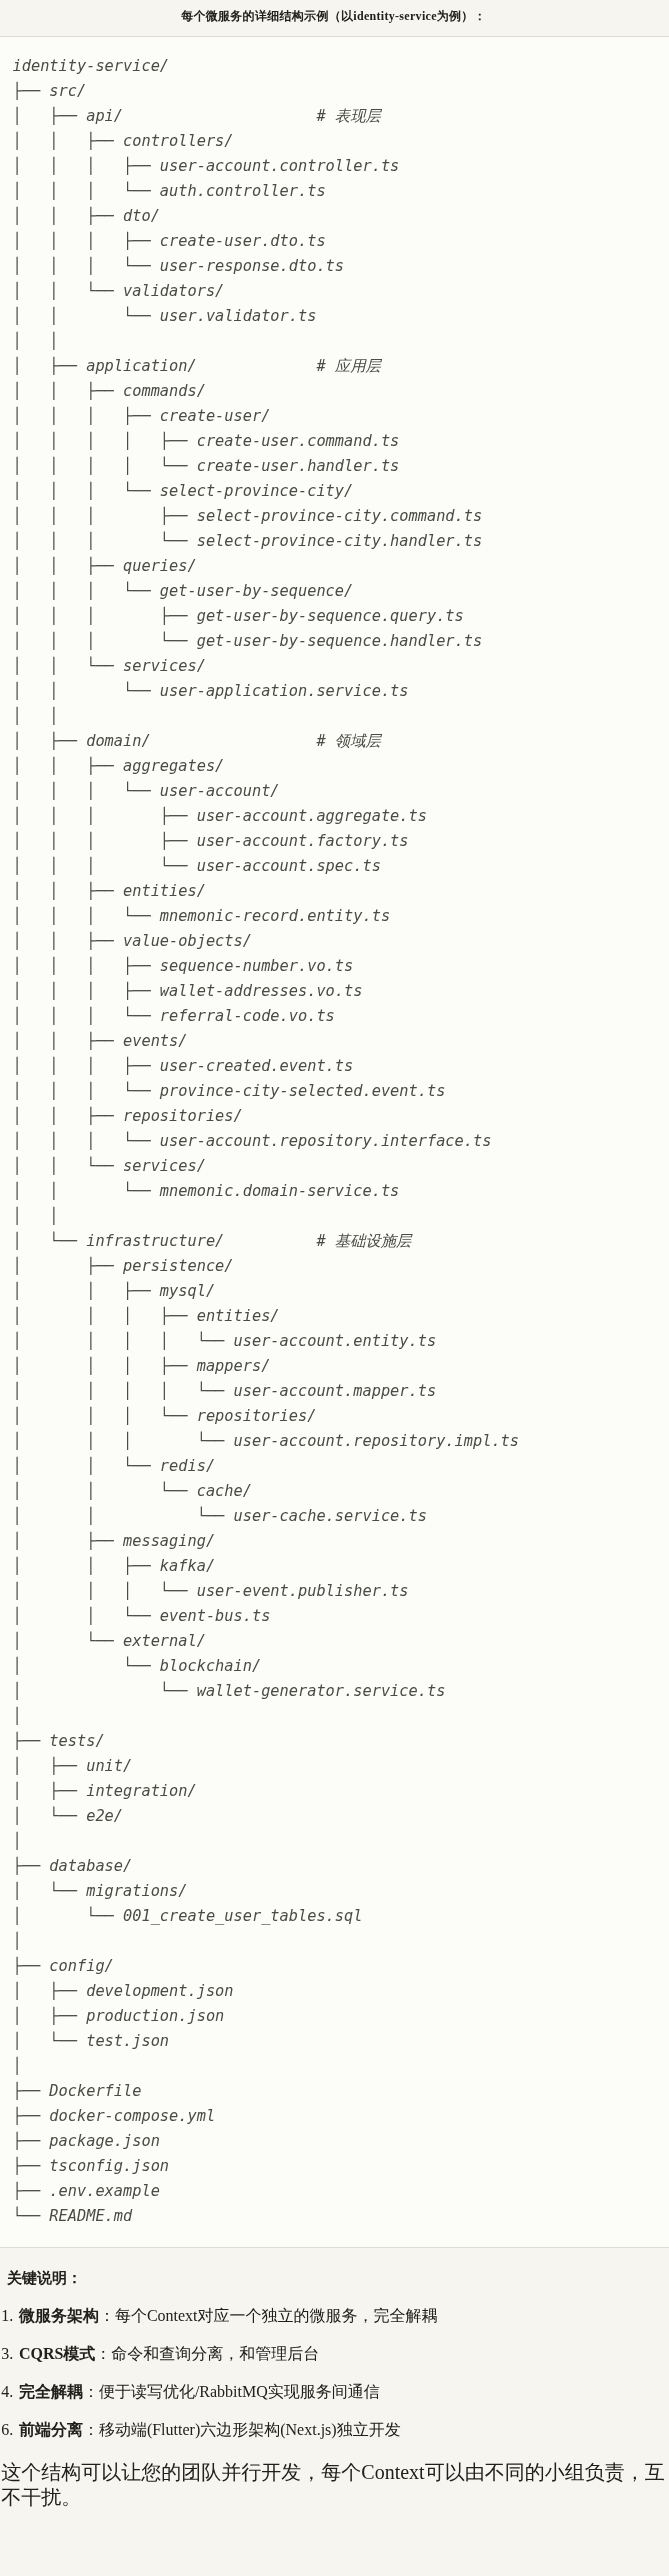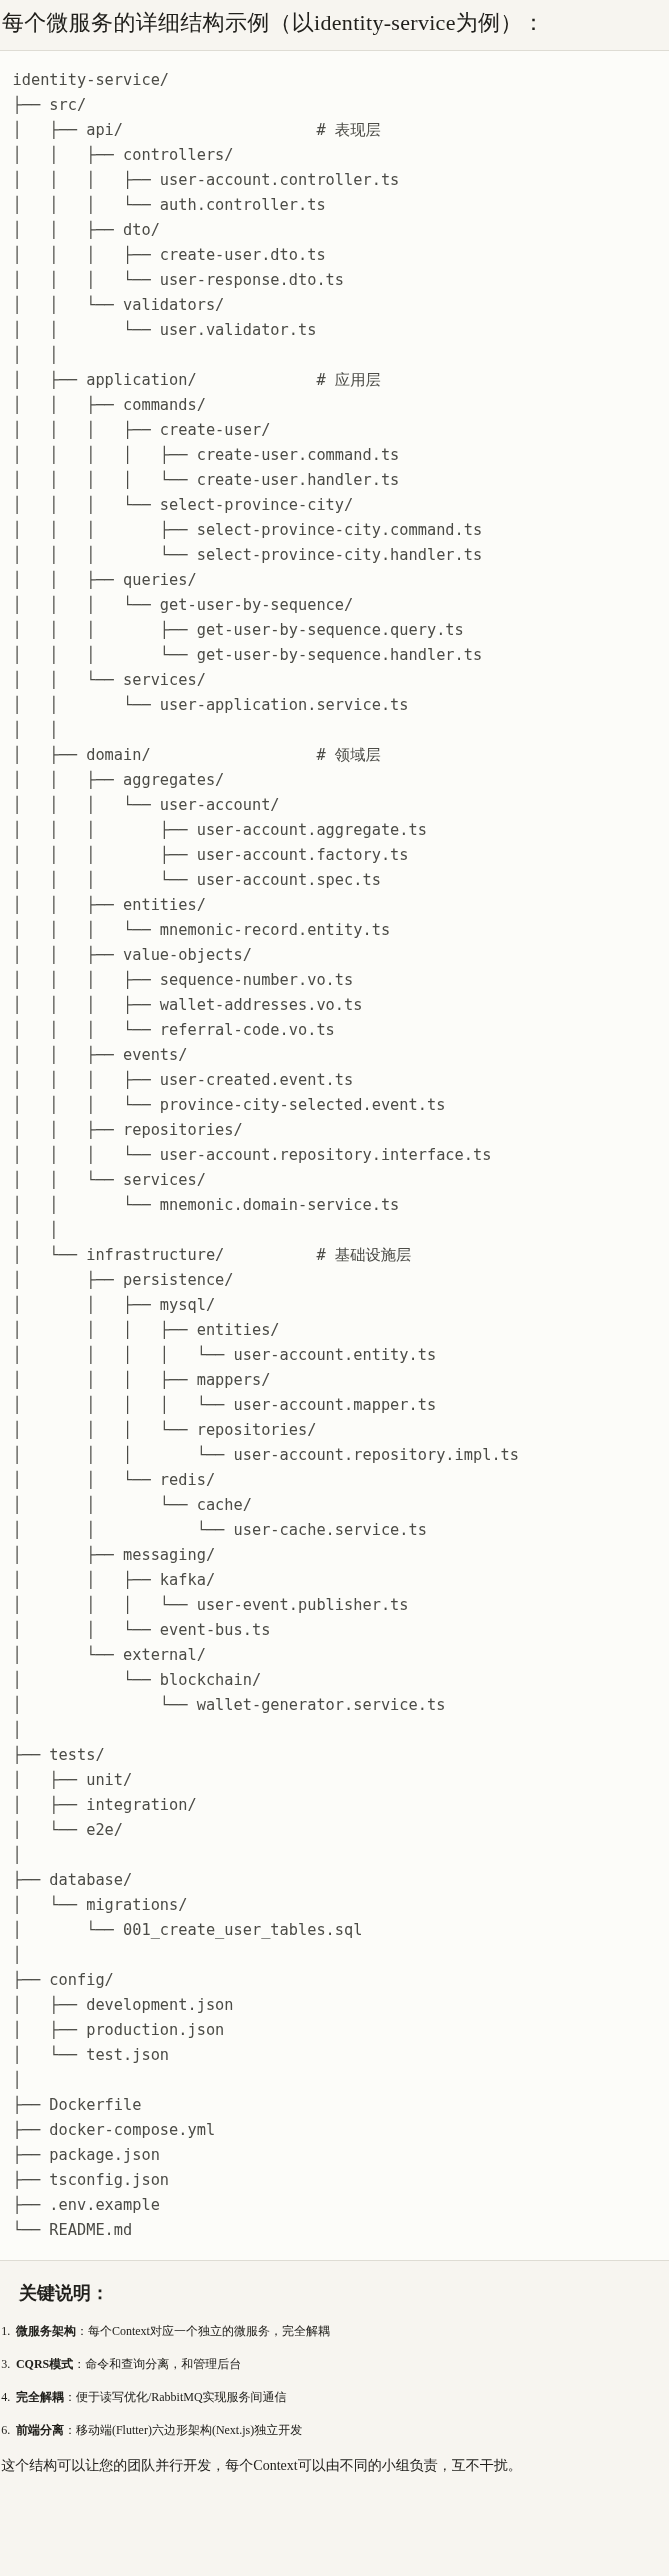--- a/index.html
+++ b/index.html
@@ -5,59 +5,61 @@
   html, body { margin: 0; padding: 0; }
   body {
     width: 669px;
     background: #f7f5f0;
     color: #21201c;
     font-family: "Liberation Serif", "DejaVu Serif", serif;
   }
   .page { padding: 0 0 8.8px 0; }
 
   .doc-title {
-    font-size: 22px;
-    font-weight: normal;
+    font-size: 12px;
+    font-weight: bold;
     line-height: 1.35;
     padding: 8.1px 3.8px 12px 1.9px;
     letter-spacing: 0.3px;
+    text-align: center;
   }
 
   .code-block {
     background: #fcfcf9;
     border-top: 0.6px solid #dedcd4;
     border-bottom: 0.6px solid #dedcd4;
     padding: 17px 8.8px 17.5px 12.5px;
     overflow: hidden;
   }
   .code-block pre {
     margin: 0;
     font-family: "DejaVu Sans Mono", "Liberation Mono", monospace;
     font-size: 15.3px;
     line-height: 25px;
     color: #4b4b46;
     white-space: pre;
+    font-style: italic;
   }
 
   .notes-heading {
-    font-size: 18px;
+    font-size: 15px;
     font-weight: bold;
-    margin: 21px 0 0 19px;
+    margin: 21px 0 0 7px;
     line-height: 1.3;
   }
   .notes-list { margin: 0; padding: 0; }
   .note-item {
-    font-size: 12px;
+    font-size: 16px;
     line-height: 1.25;
     margin: 18px 0 0 1.3px;
   }
   .note-number { margin-right: 5.6px; }
   .note-label { font-weight: bold; }
   .closing-paragraph {
-    font-size: 14px;
+    font-size: 20px;
     line-height: 1.25;
     margin: 19.4px 0 0 1.3px;
   }
 </style>
 </head>
 <body>
 
 <div class="page">
 
   <div class="doc-title">每个微服务的详细结构示例（以identity-service为例）：</div>

